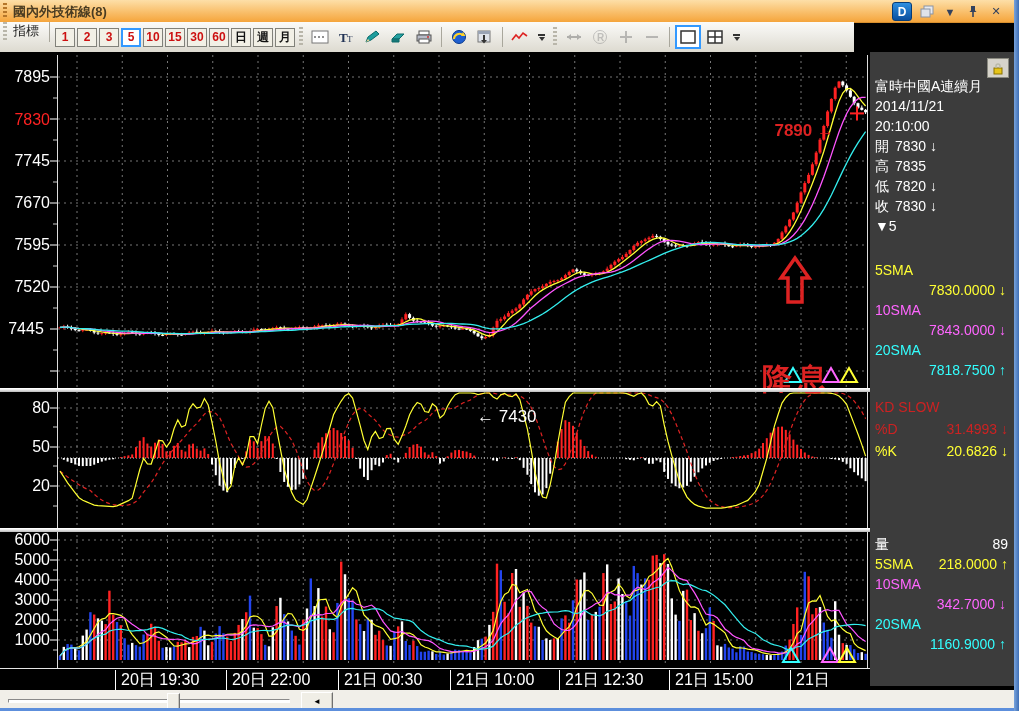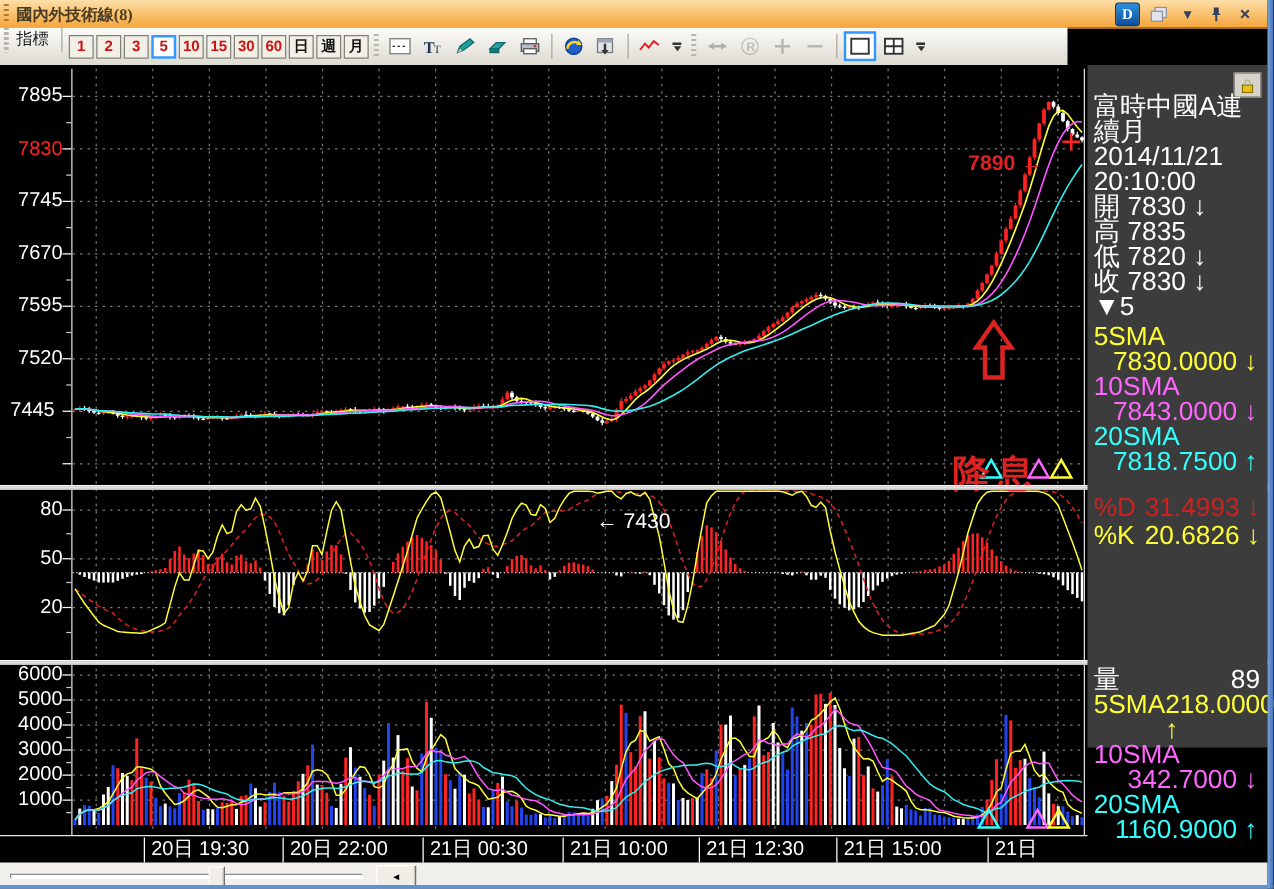--- a/index.html
+++ b/index.html
@@ -1,21 +1,21 @@
 <!DOCTYPE html>
 <html><head>
 <meta charset="utf-8">
 <style>
   html,body{margin:0;padding:0;background:#000;}
   body{width:1019px;height:711px;position:relative;overflow:hidden;
        font-family:"Liberation Sans","DejaVu Sans",sans-serif;-webkit-font-smoothing:none;}
   
   .titlebar{position:absolute;left:0;top:0;width:1014px;height:22px;
     background:linear-gradient(180deg,#fddfa8 0%,#f9bf6b 55%,#f5a53c 100%);
-    border-bottom:1px solid #d88f2e;font-family:Liberation Serif, serif;}
+    border-bottom:1px solid #d88f2e;}
   .titlebar .grip{position:absolute;left:3px;top:3px;width:4px;height:16px;
     background:repeating-linear-gradient(180deg,#b5762a 0 2px,transparent 2px 4px);}
   .titlebar .title{position:absolute;left:13px;top:3px;font-size:13px;font-weight:bold;color:#4a3c22;}
   .titlebar .controls{position:absolute;right:10px;top:2px;display:flex;align-items:center;gap:7px;}
   .dicon{width:18px;height:17px;border-radius:3px;background:linear-gradient(#2e8fe0,#0a4f9e);
     border:1px solid #063c77;color:#fff;font-weight:bold;font-size:12px;
     display:flex;align-items:center;justify-content:center;}
   .wctl{width:16px;height:16px;display:flex;align-items:center;justify-content:center;
     color:#33425e;font-size:11px;font-weight:bold;cursor:default;}
   
@@ -49,22 +49,22 @@
     background:linear-gradient(#fafafa,#b9b9b9);border-top:1px solid #fff;box-sizing:border-box;}
   .xstrip{position:absolute;left:0;top:668px;width:870px;height:22px;background:#000;
     border-top:1px solid #e5e5e5;box-sizing:border-box;}
   .xcell{position:absolute;top:1px;height:20px;border-left:1px solid #fff;
     color:#fff;font-size:16px;line-height:20px;padding-left:5px;box-sizing:border-box;}
   .ann{position:absolute;white-space:nowrap;}
   #peak-ann{left:752px;top:69px;width:82px;text-align:right;color:#dd2222;font-size:17px;font-weight:bold;}
   #low-ann{left:477px;top:355px;color:#fff;font-size:17px;}
   #event-ann{left:762px;top:307px;color:#dd2222;font-size:30px;font-weight:bold;letter-spacing:5px;}
   
-  .sidebar{position:absolute;left:870px;top:52px;width:144px;height:546px;background:#3c3c3c;
-    color:#fff;font-size:21px;}
+  .sidebar{position:absolute;left:870px;top:52px;width:144px;height:634px;background:#3c3c3c;
+    color:#fff;font-size:14px;}
   .lockbtn{position:absolute;right:5px;top:6px;width:20px;height:18px;background:#d6d3ca;
     border:1px solid #8a8a80;display:flex;align-items:center;justify-content:center;}
   .qblock{position:absolute;left:5px;top:24px;right:3px;line-height:20px;}
   .qrow{display:flex;gap:6px;}
   .smablock{position:absolute;left:5px;top:208px;right:6px;line-height:20px;}
   .smaval{text-align:right;padding-right:2px;}
   .kdblock{position:absolute;left:5px;top:344px;right:6px;line-height:22px;}
   .kdrow{display:flex;justify-content:space-between;}
   .volblock{position:absolute;left:5px;top:482px;right:6px;line-height:20px;}
   .volhead{display:flex;justify-content:space-between;color:#fff;}
@@ -1219,20 +1219,21 @@
   </div>
   <div class="smablock" id="price-sma">
       <div style="color: rgb(255, 255, 51);">5SMA</div>
       <div class="smaval" style="color: rgb(255, 255, 51);">7830.0000 ↓</div>
       <div style="color: rgb(255, 102, 255);">10SMA</div>
       <div class="smaval" style="color: rgb(255, 102, 255);">7843.0000 ↓</div>
       <div style="color: rgb(51, 255, 255);">20SMA</div>
       <div class="smaval" style="color: rgb(51, 255, 255);">7818.7500 ↑</div>
     </div>
   <div class="kdblock">
+    <div style="color:#cc2222;">KD SLOW</div>
     <div id="kd-rows">
         <div class="kdrow" style="color: rgb(204, 34, 34);">
           <span>%D</span>
           <span>31.4993 ↓</span>
         </div>
         <div class="kdrow" style="color: rgb(255, 255, 51);">
           <span>%K</span>
           <span>20.6826 ↓</span>
         </div>
       </div>

